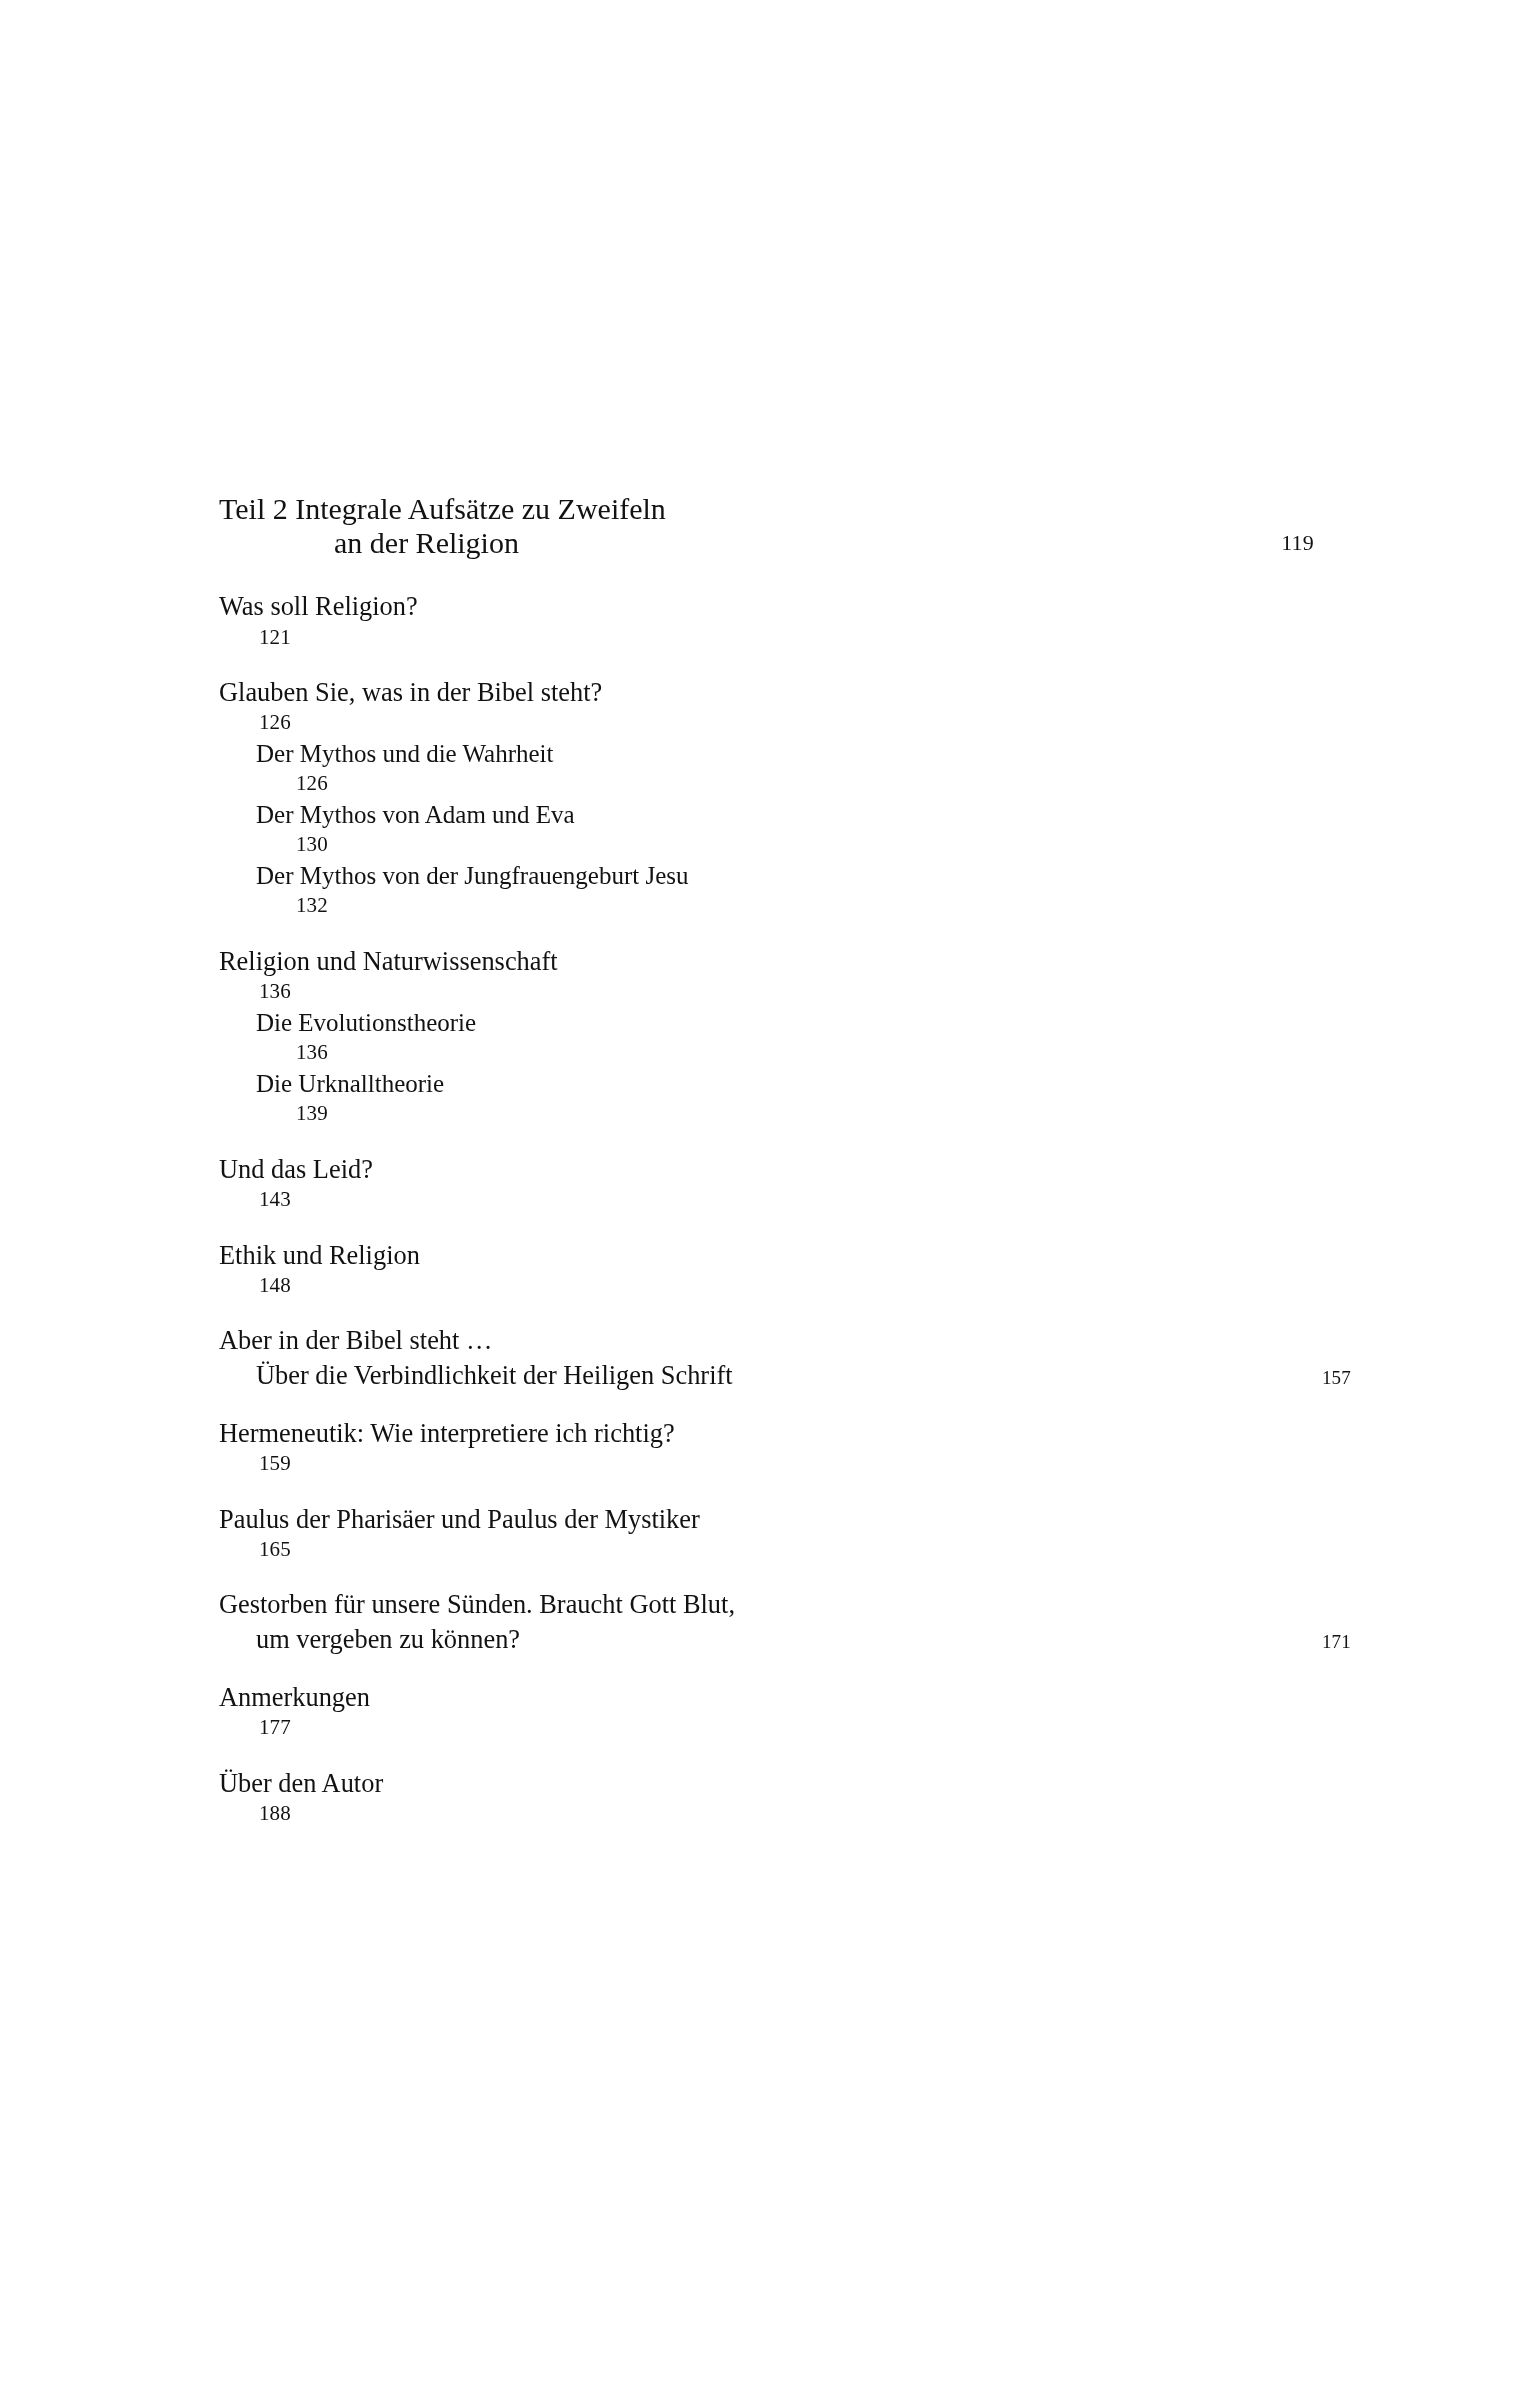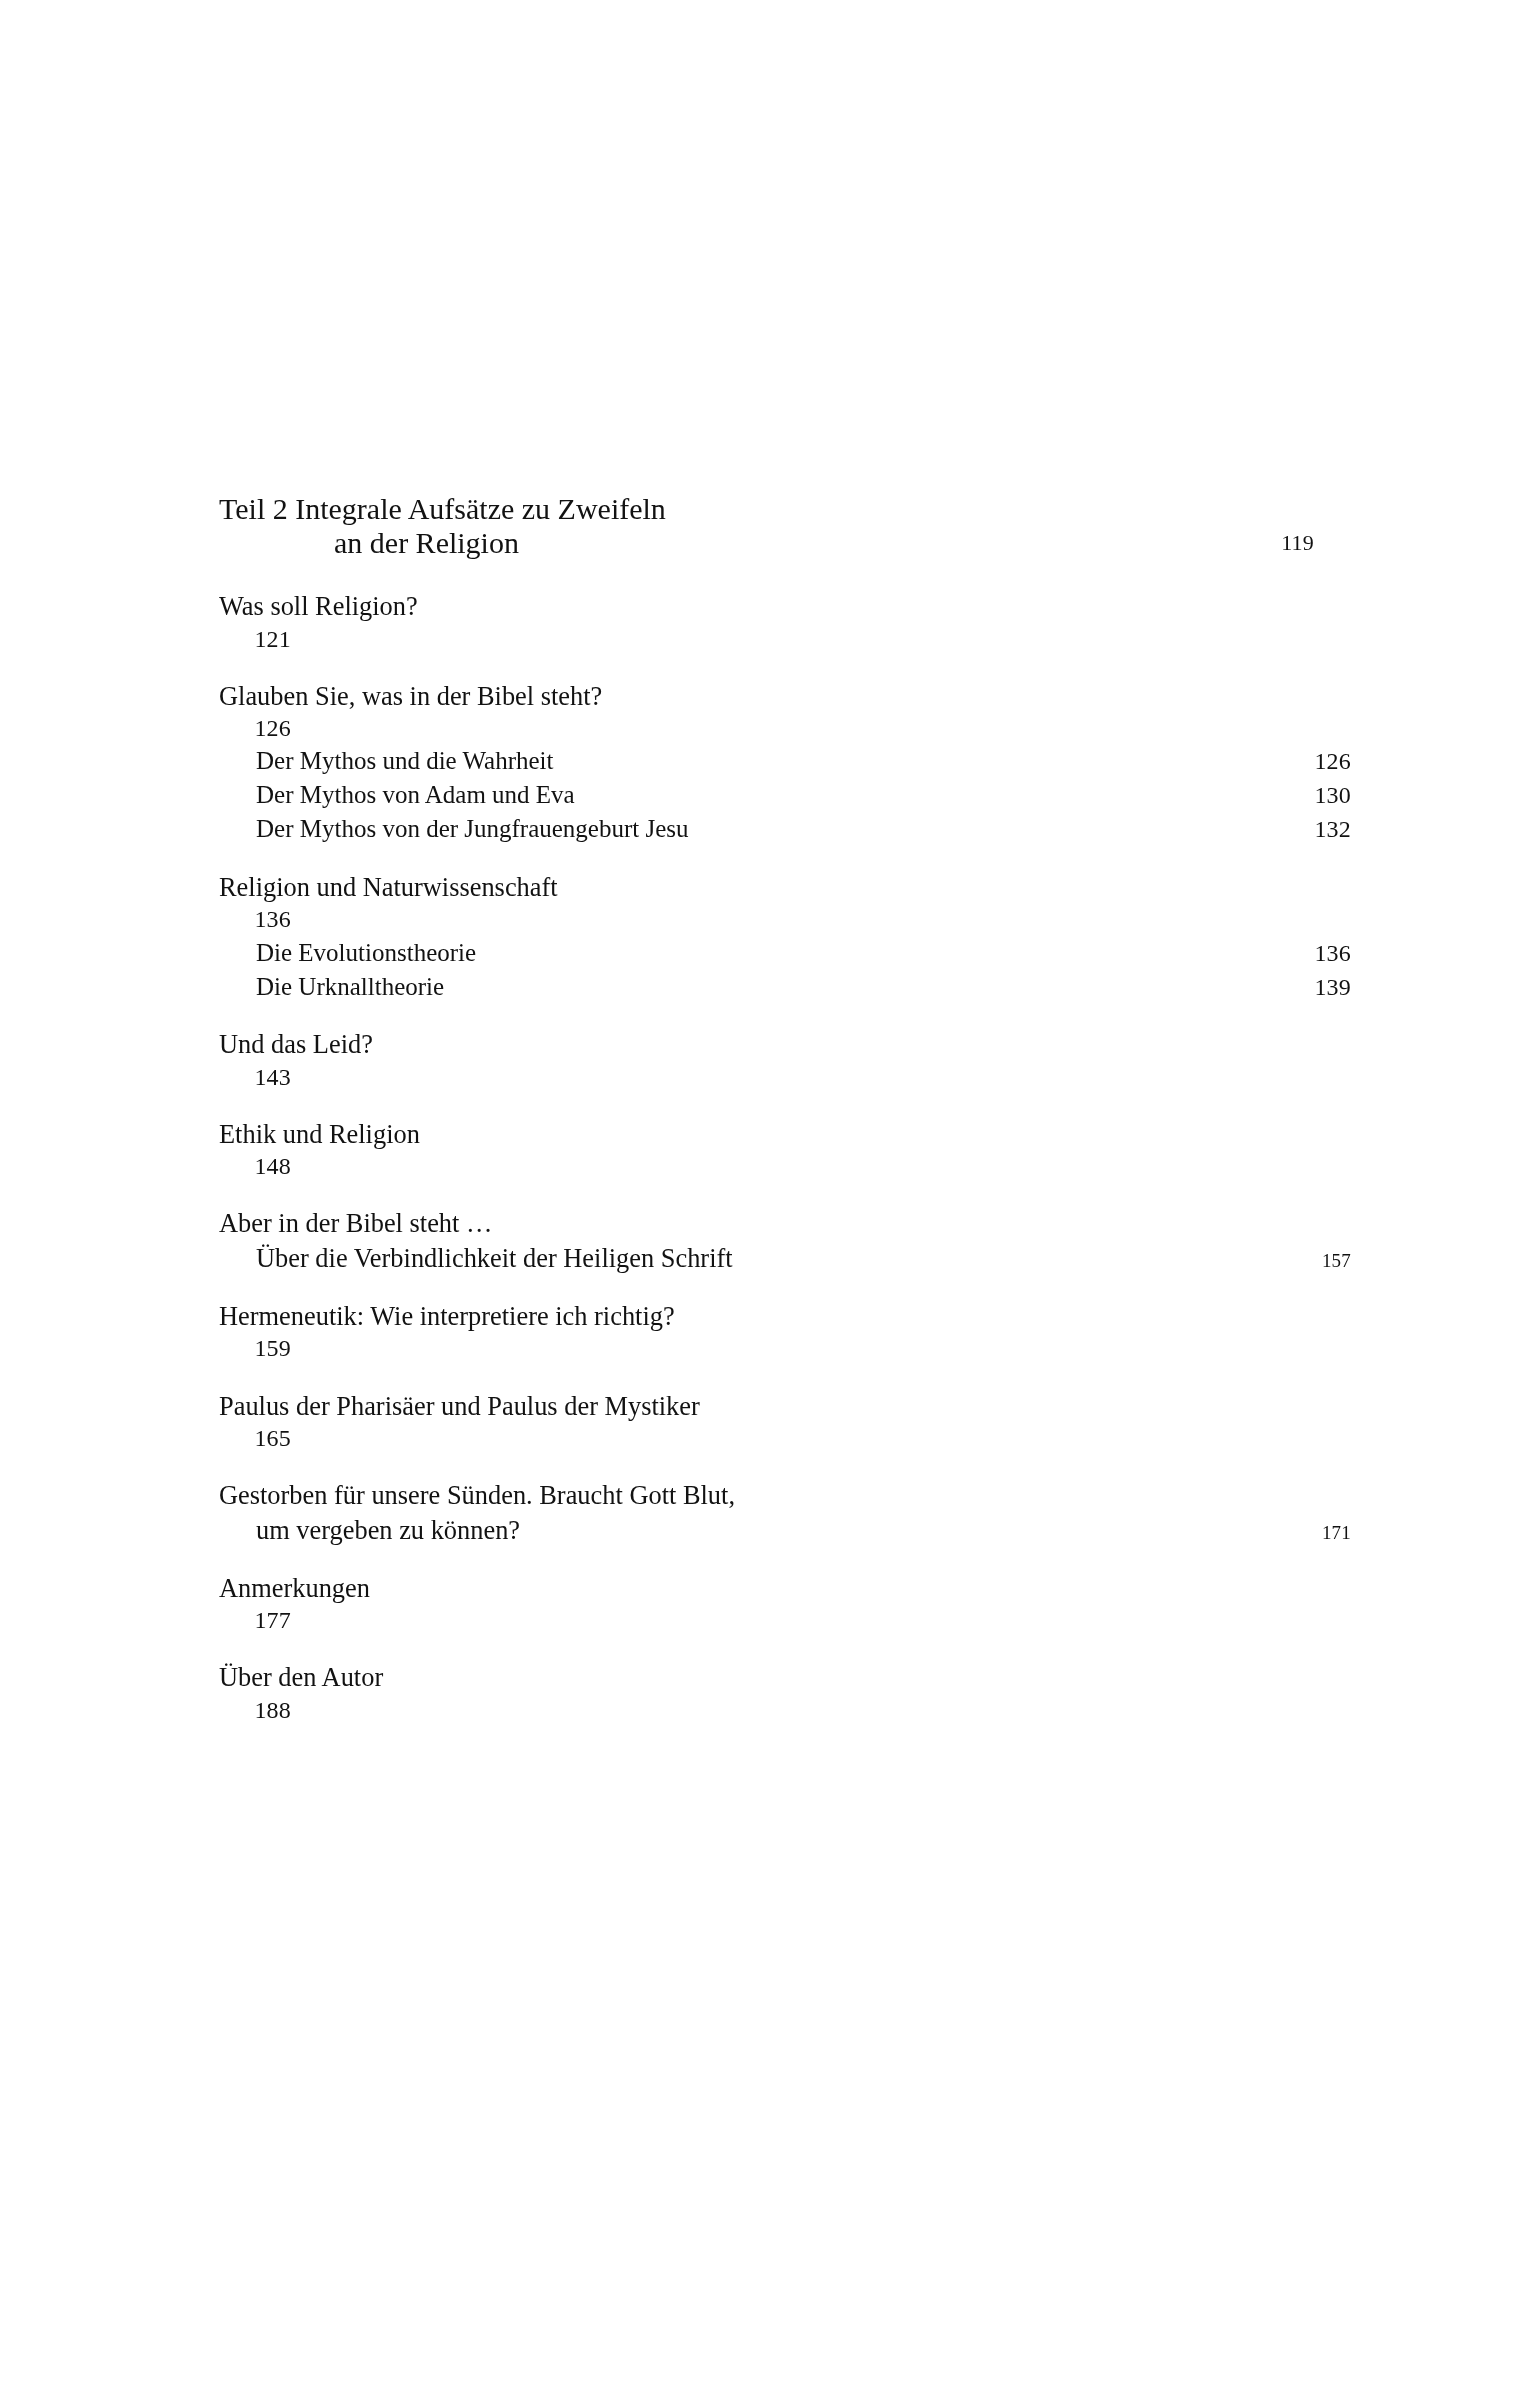--- a/index.html
+++ b/index.html
@@ -86,25 +86,26 @@
   .chapter {
     font-size: 26.4px;
     line-height: 1.30;
     flex-direction: column;
   }
 
   .sub {
     font-size: 25px;
     line-height: 1.33;
     padding-left: 37px;
+    flex-direction: column;
   }
 
   .chapter .pageno,
   .sub .pageno {
-    font-size: 24px;
+    font-size: 21px;
   }
 
   .cont-line {
     font-size: 26.4px;
     line-height: 1.30;
     padding-left: 37px;
   }
 
   .wrap-line {
     font-size: 26.4px;

